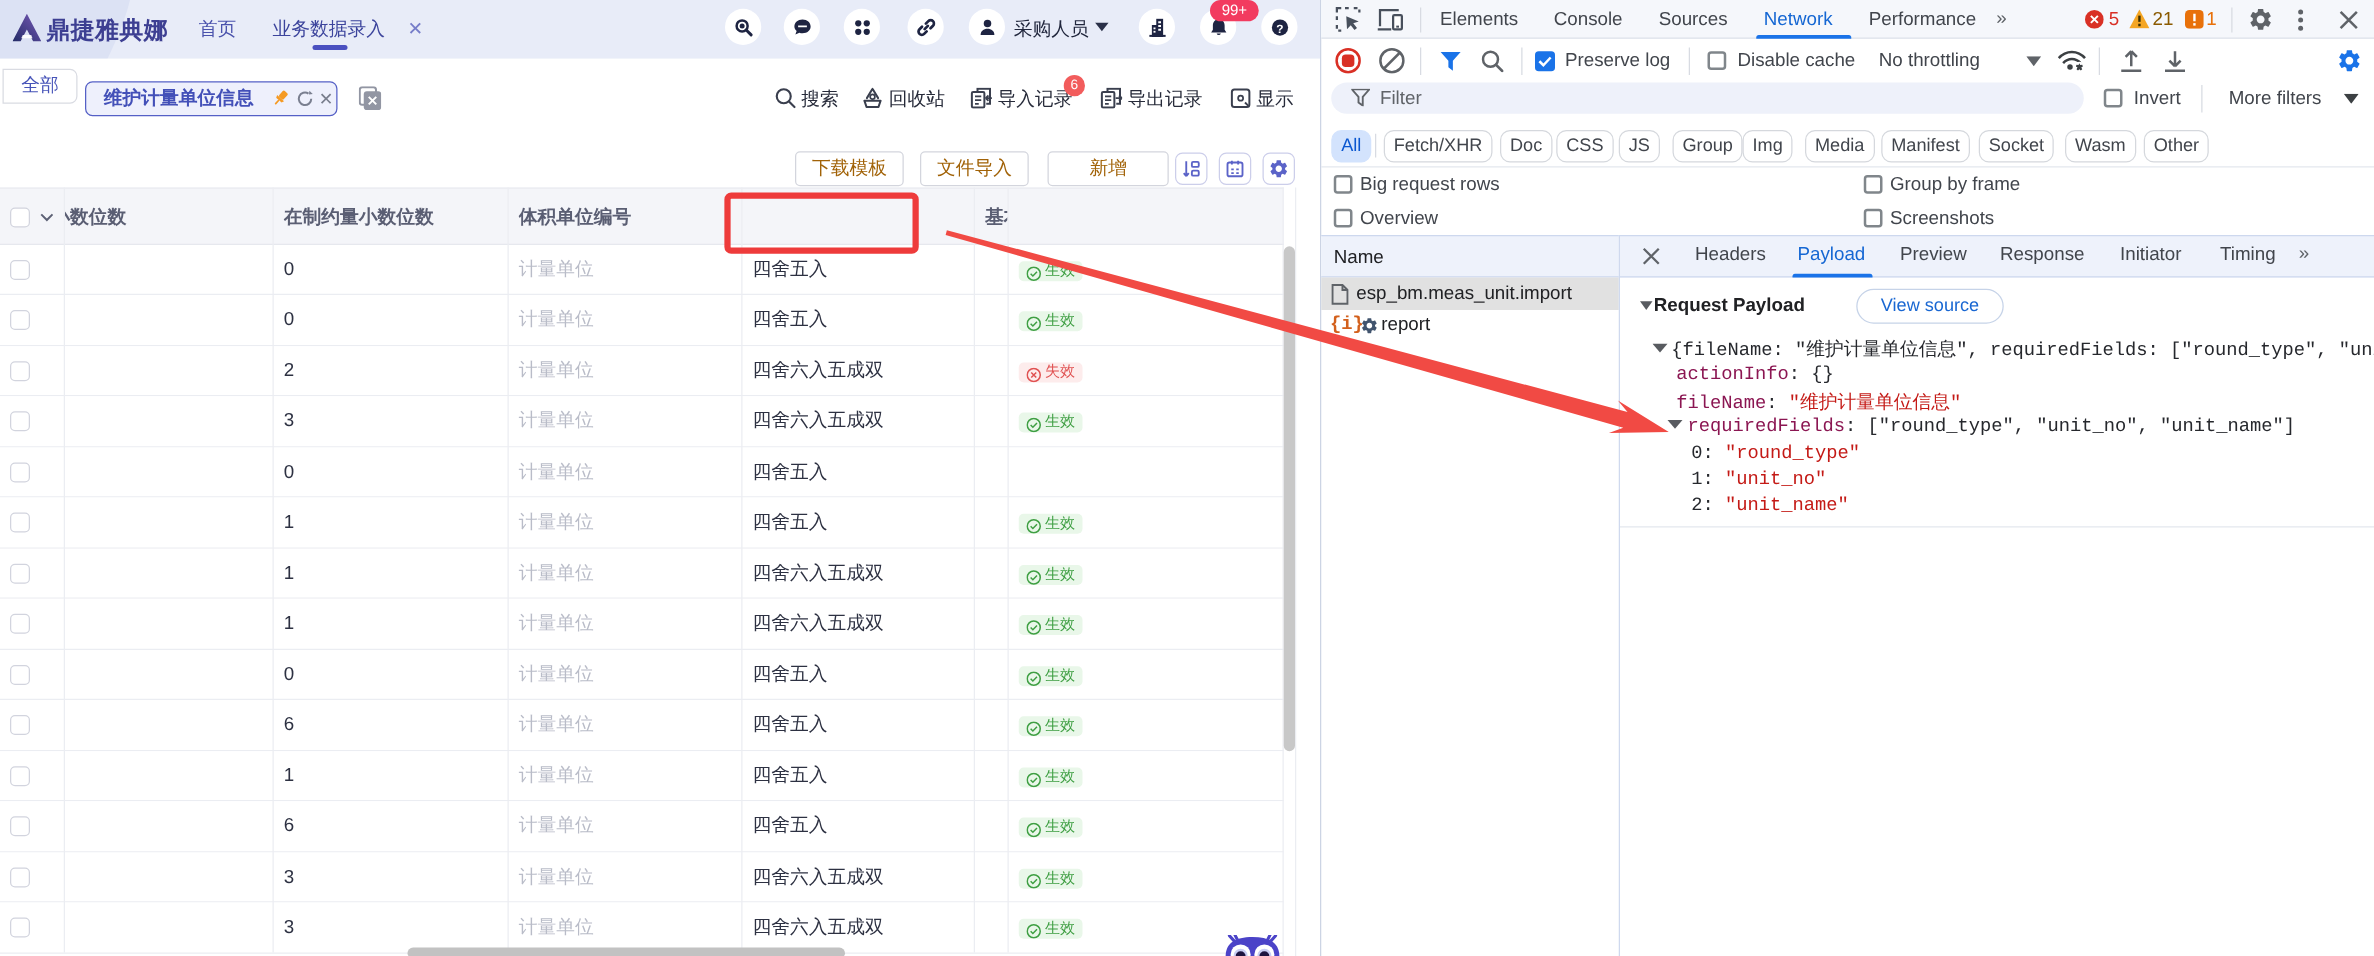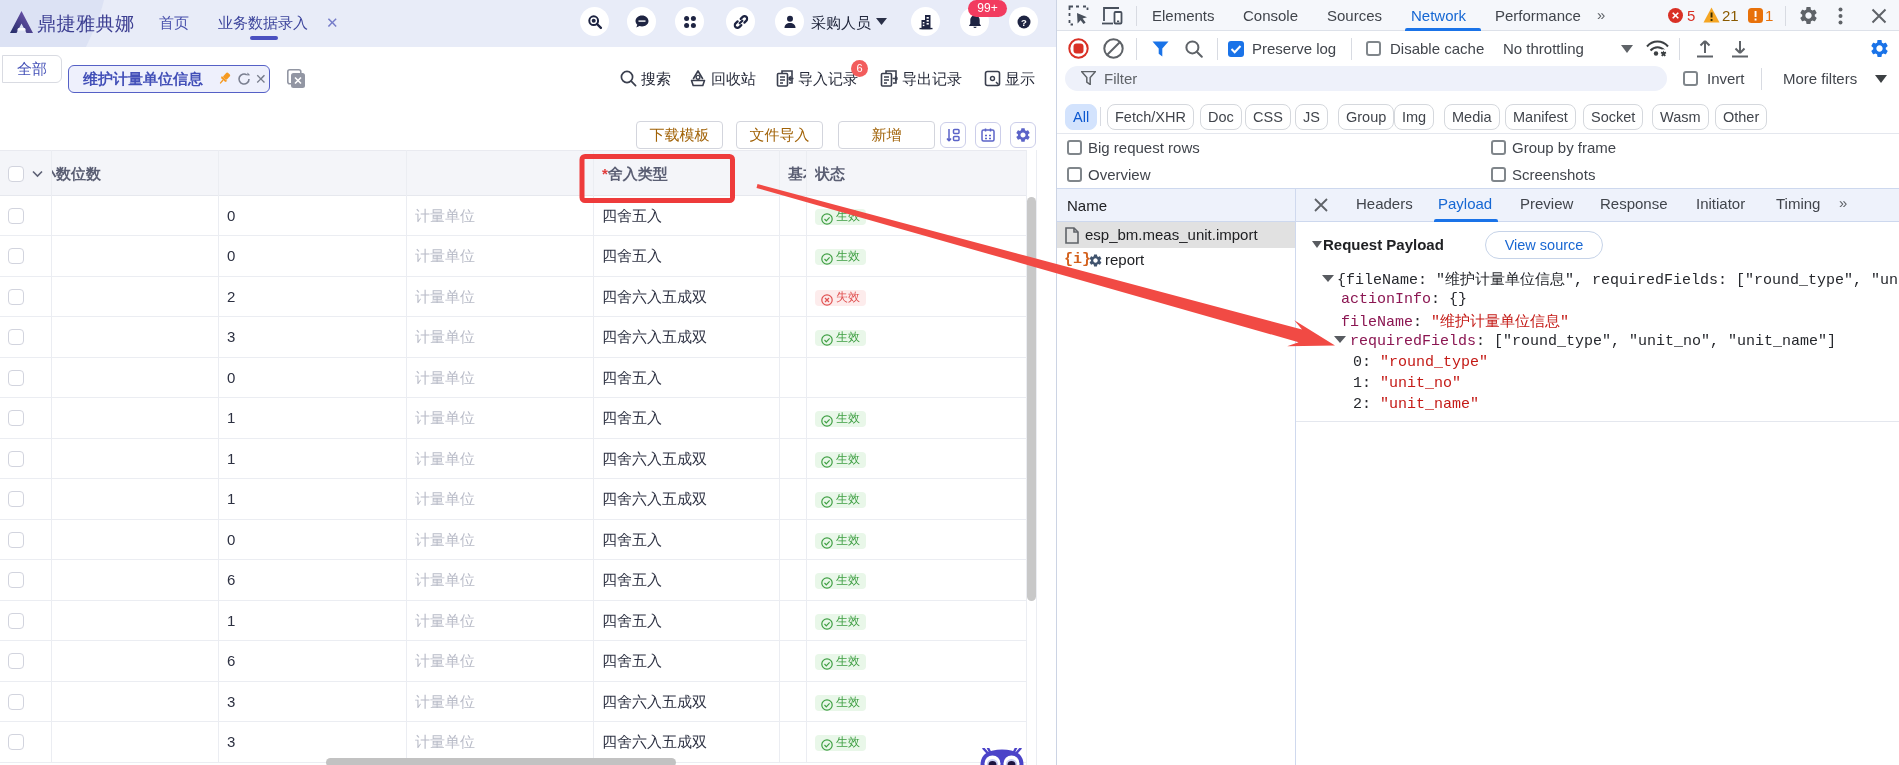--- a/index.html
+++ b/index.html
@@ -48,21 +48,21 @@
   <svg class="ab" style="left:10px;top:11px" width="23" height="23" viewBox="0 0 23 23">
         <defs>
           <linearGradient id="lg1" x1="0" y1="1" x2="1" y2="0">
             <stop offset="0" stop-color="#232c67"></stop>
             <stop offset="1" stop-color="#7a5ab8"></stop>
           </linearGradient>
         </defs>
         <path d="M11.5 0 L23 22 L16.5 22 L11.5 12.5 L6.5 22 L0 22 Z" fill="url(#lg1)"></path>
         <path d="M8.2 17 L15 17 L16 19.5 L7 19.5 Z" fill="#fff" opacity="0.9"></path>
       </svg>
-  <div class="ab" style="left:37px;top:11px;font-size:19px;font-weight:400;color:#3d3f92;letter-spacing:0.5px">鼎捷雅典娜</div>
+  <div class="ab" style="left:37px;top:11px;font-size:19px;font-weight:700;color:#3d3f92;letter-spacing:0.5px">鼎捷雅典娜</div>
   <div class="navtab" style="left:159px">首页</div>
   <div class="navtab" style="left:218px;color:#3c449c">业务数据录入</div>
   <div class="navtab" style="left:326px;color:#767dc9;font-size:15px">✕</div>
   <div id="uline"></div>
   <div class="circ" style="left:580px">
         <svg width="15" height="15" viewBox="0 0 15 15">
           <circle cx="6.2" cy="6.2" r="4.4" fill="none" stroke="#1e2442" stroke-width="2"></circle>
           <path d="M9.5 9.5 L13.4 13.4" stroke="#1e2442" stroke-width="2.4" stroke-linecap="round"></path>
           <circle cx="6.2" cy="6.2" r="2" fill="#1e2442"></circle>
         </svg>
@@ -200,23 +200,23 @@
         </svg>
       </div>
 </div>
 <div id="tablewrap">
 <div id="thead">
   <div class="cb" style="top:15px"></div>
   <svg class="ab" style="left:32px;top:19px" width="11" height="8" viewBox="0 0 11 8">
           <path d="M1 1.5 L5.5 6 L10 1.5" fill="none" stroke="#5d6175" stroke-width="1.6"></path>
         </svg>
   <div class="hcell" style="left:52px;width:166px"><span style="margin-left:-11px">小数位数</span></div>
-  <div class="hcell" style="left:602px;width:176px"><span style="color:#e23b3b">*</span>舍入类型</div>
+  <div class="hcell" style="left:227px;width:178px">在制约量小数位数</div>
+  <div class="hcell" style="left:415px;width:177px">体积单位编号</div>
   <div class="hcell" style="left:788px;width:18px">基本</div>
-  <div class="hcell" style="left:815px;width:210px">状态</div>
 </div>
 <div id="tbody">
 <div class="row" style="top:195.5px">
           <div class="cb" style="top:12px"></div>
           <div class="cell" style="left:227px">0</div>
           <div class="cell ph" style="left:415px">计量单位</div>
           <div class="cell" style="left:602px">四舍五入</div>
           <div class="badge bok"><svg width="12" height="12" viewBox="0 0 12 12">
               <circle cx="6" cy="6" r="5.2" fill="none" stroke="#3f9f43" stroke-width="1.2"></circle>
               <path d="M3.5 6 L5.3 7.8 L8.6 4.4" fill="none" stroke="#3f9f43" stroke-width="1.2"></path>

